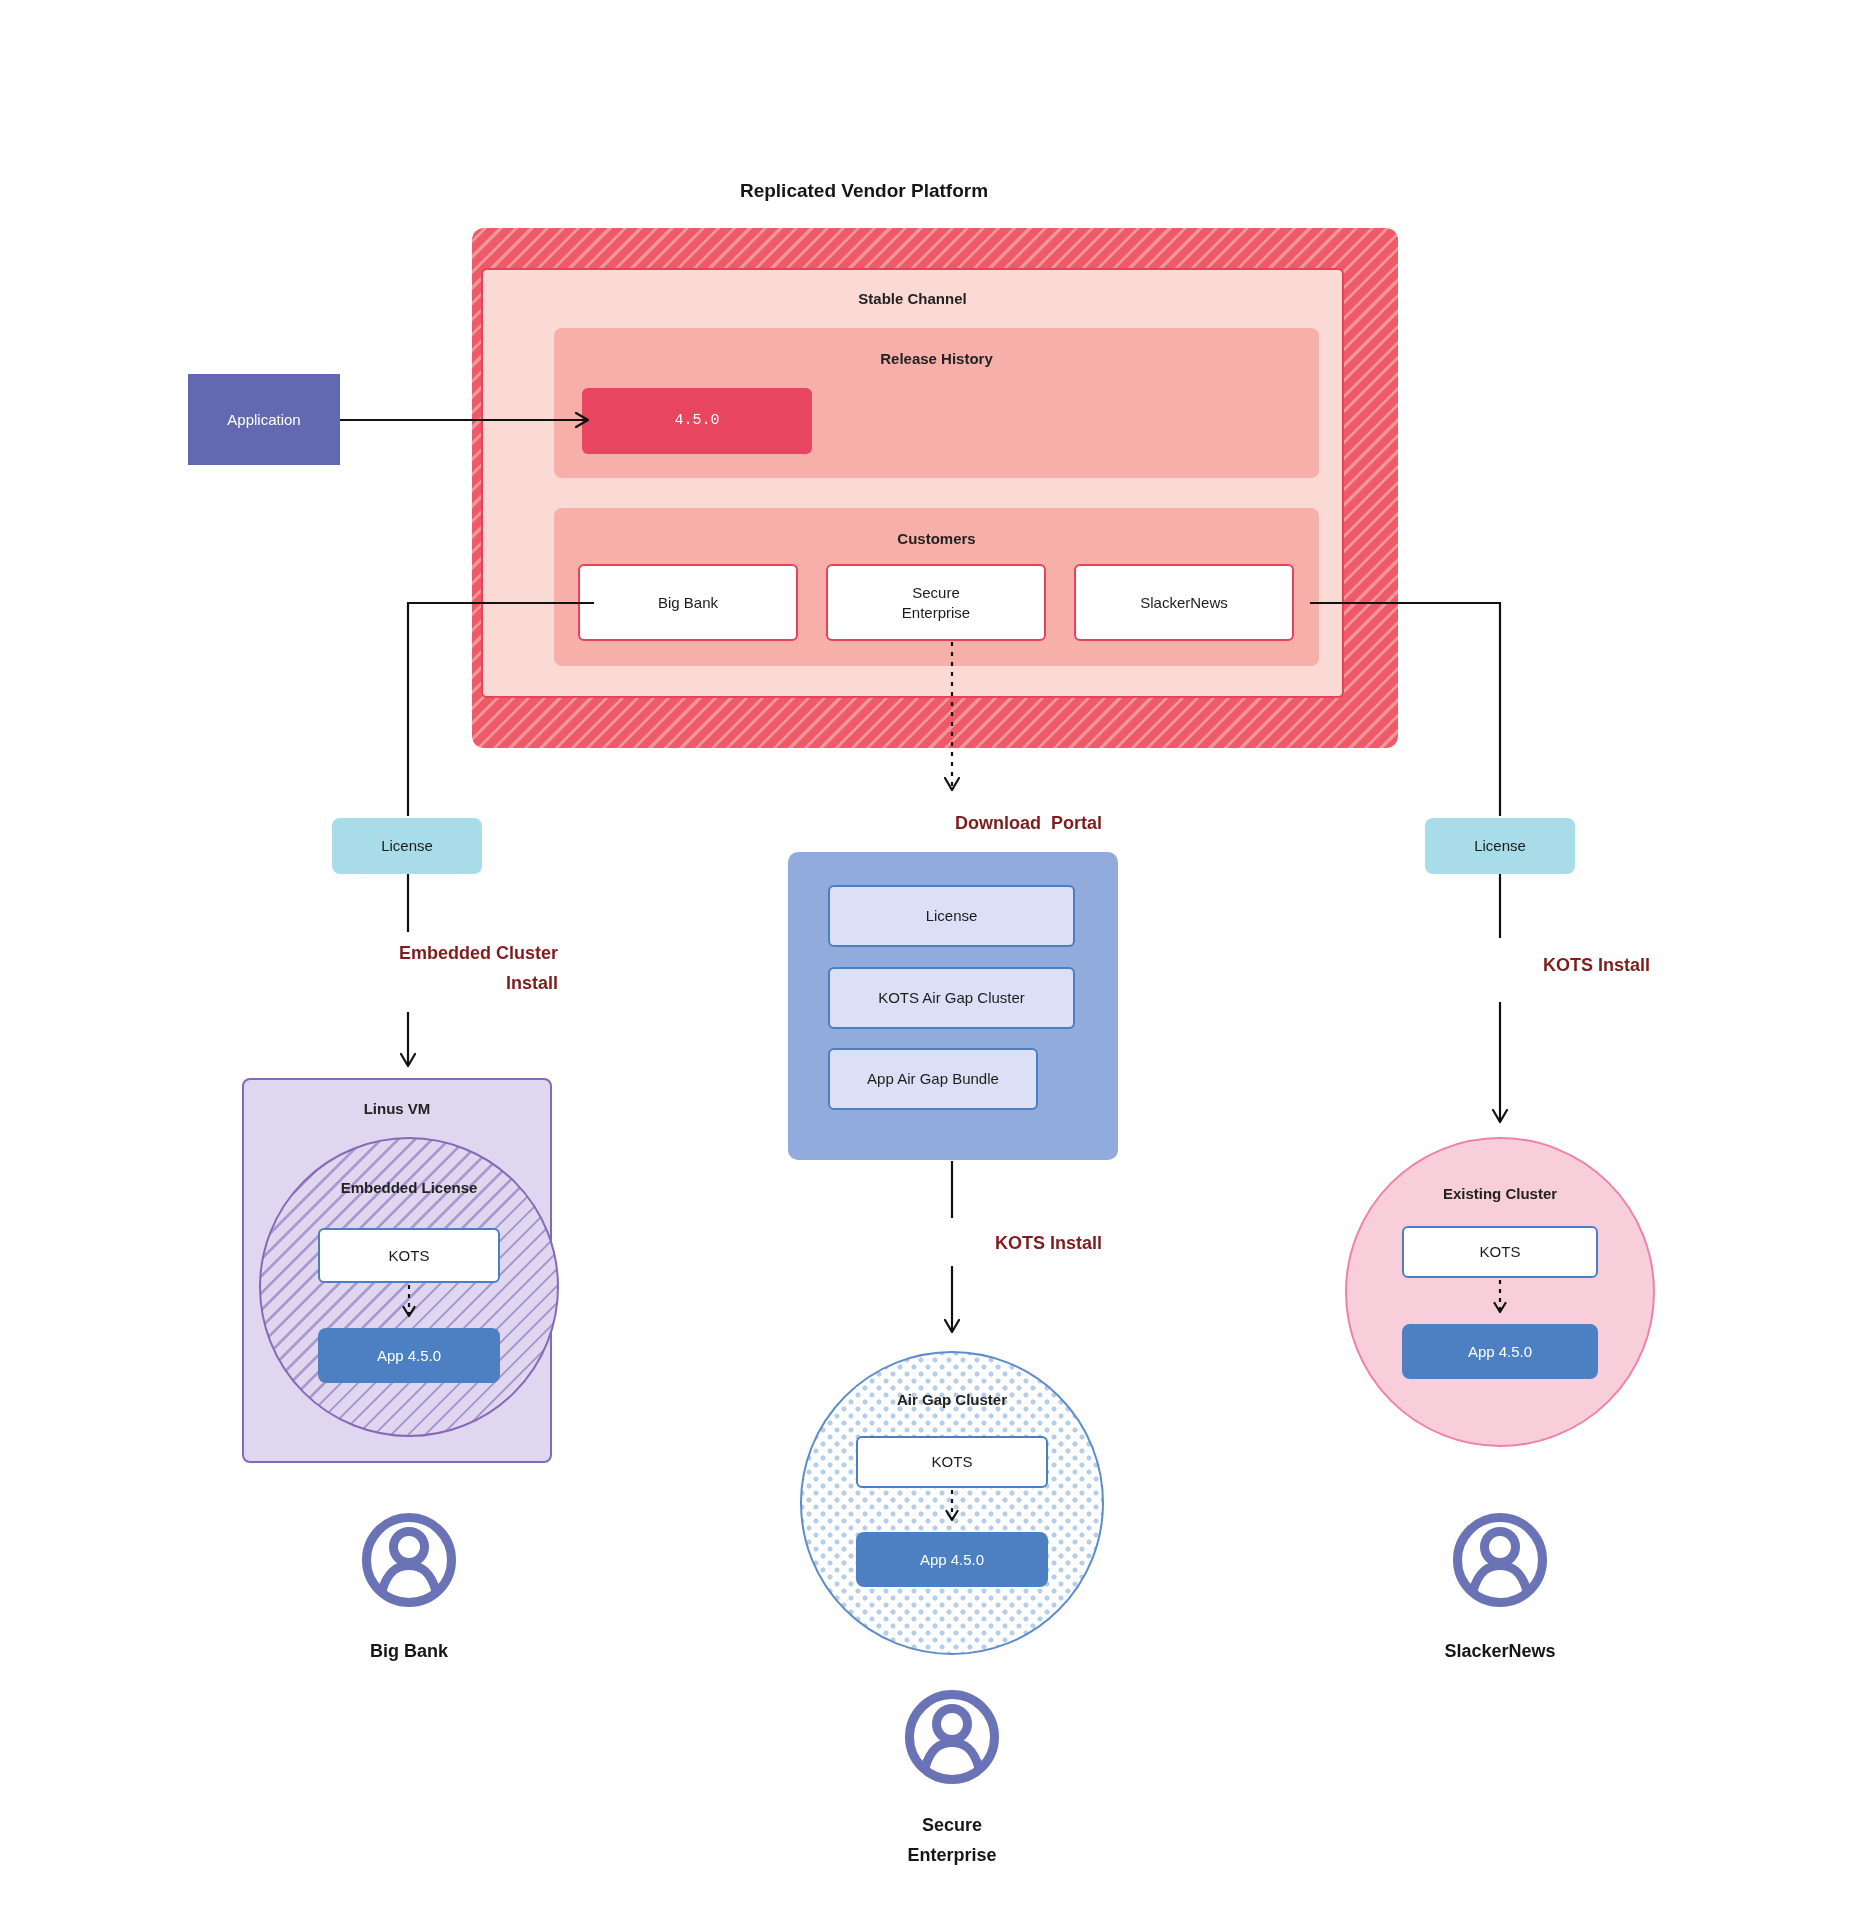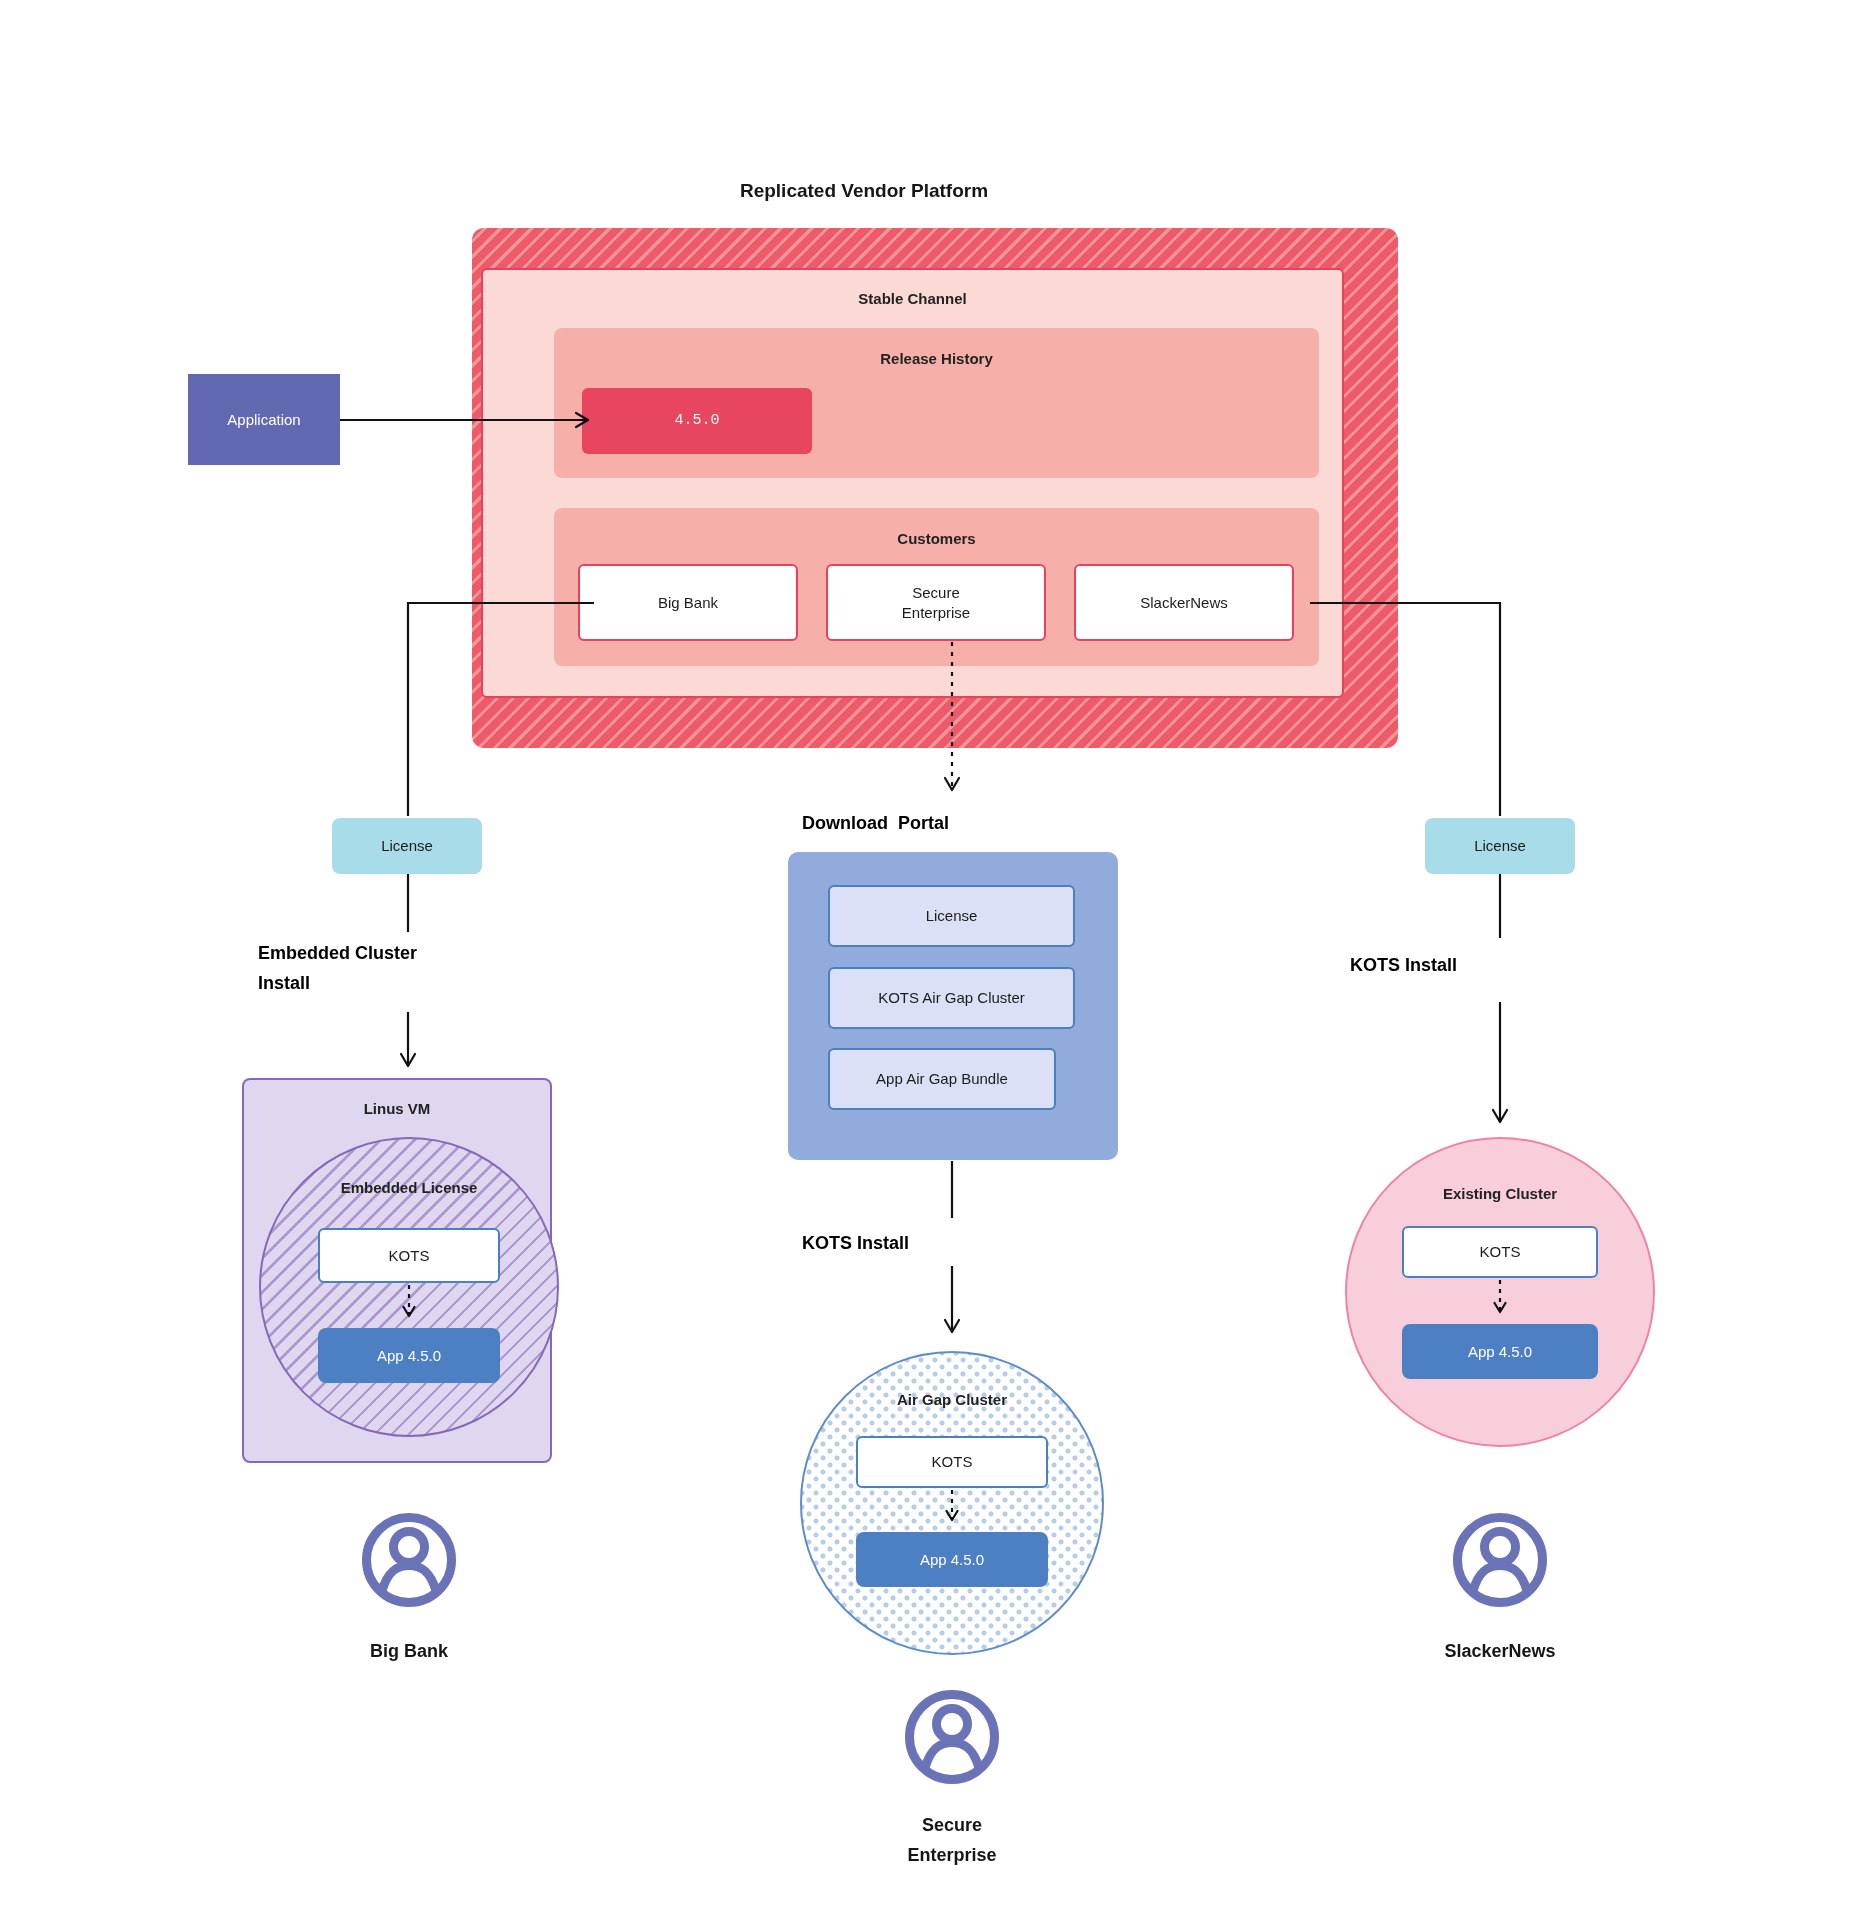--- a/index.html
+++ b/index.html
@@ -27,21 +27,21 @@
   .circle{border-radius:50%;}
   .embedded-circle{background-color:#ded7ef;
       background-image:repeating-linear-gradient(135deg,rgba(134,104,184,.55) 0 2.5px,transparent 2.5px 12px);
       border:2px solid #8668b8;}
   .airgap-circle{background-color:#fff;
       background-image:radial-gradient(#b6cdeb 2.2px,transparent 2.9px),
                        radial-gradient(#b6cdeb 2.2px,transparent 2.9px);
       background-size:14px 14px;background-position:0 0,7px 7px;
       border:2px solid #5e8dc9;}
   .existing-circle{background:#f9cedb;border:2px solid #ee82a8;}
-  .flow-label{font-size:18px;font-weight:600;text-align:left;line-height:30px;color:#000000;}
+  .flow-label{font-size:18px;font-weight:600;text-align:right;line-height:30px;color:#7f1d1d;}
   .pre{white-space:pre;}
   .user-label{font-size:18px;font-weight:600;text-align:center;line-height:30px;color:#161616;}
   .narrow{display:inline-block;max-width:110px;}
   svg.connectors{position:absolute;left:0;top:0;pointer-events:none;z-index:10;}
 </style>
 </head>
 <body>
 
 <div class="canvas">
 
@@ -97,21 +97,21 @@
   </div>
   <svg class="abs" width="104" height="104" viewBox="0 0 104 104" style="left:357px;top:1508px;">
       <use href="#usericon"></use>
     </svg>
   <div class="abs user-label" style="left:309px;top:1636px;width:200px;">Big Bank</div>
 
   <div class="abs flow-label pre" style="left:802px;top:808px;width:300px;">Download  Portal</div>
   <div class="abs portal" style="left:788px;top:852px;width:330px;height:308px;">
     <div class="abs box portal-item" style="left:40px;top:33px;width:247px;height:62px;">License</div>
     <div class="abs box portal-item" style="left:40px;top:115px;width:247px;height:62px;">KOTS Air Gap Cluster</div>
-    <div class="abs box portal-item" style="left:40px;top:196px;width:228px;height:62px;">App Air Gap Bundle</div>
+    <div class="abs box portal-item" style="left:40px;top:196px;width:210px;height:62px;">App Air Gap Bundle</div>
   </div>
   <div class="abs flow-label" style="left:802px;top:1228px;width:300px;">KOTS Install</div>
   <div class="abs circle airgap-circle" style="left:800px;top:1351px;width:304px;height:304px;">
     <div class="sec-label" style="top:38px;">Air Gap Cluster</div>
     <div class="abs box white-blue" style="left:54px;top:83px;width:192px;height:52px;">KOTS</div>
     <div class="abs box app-blue" style="left:54px;top:179px;width:192px;height:55px;">App 4.5.0</div>
   </div>
   <svg class="abs" width="104" height="104" viewBox="0 0 104 104" style="left:900px;top:1685px;">
       <use href="#usericon"></use>
     </svg>

